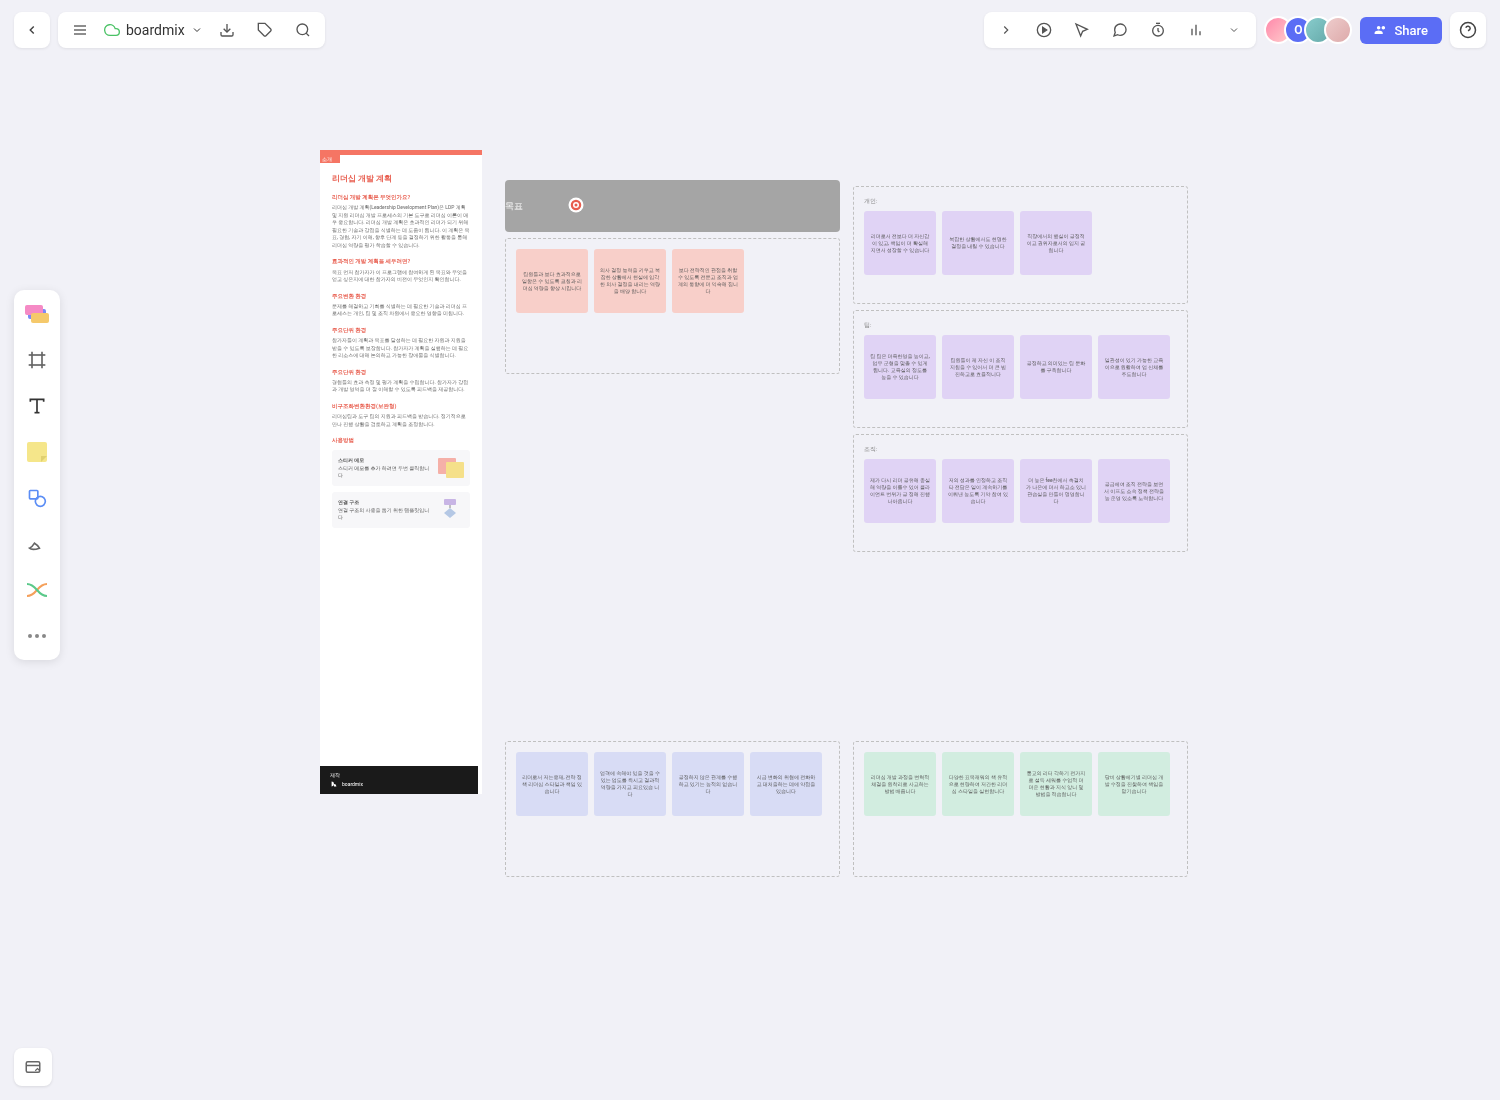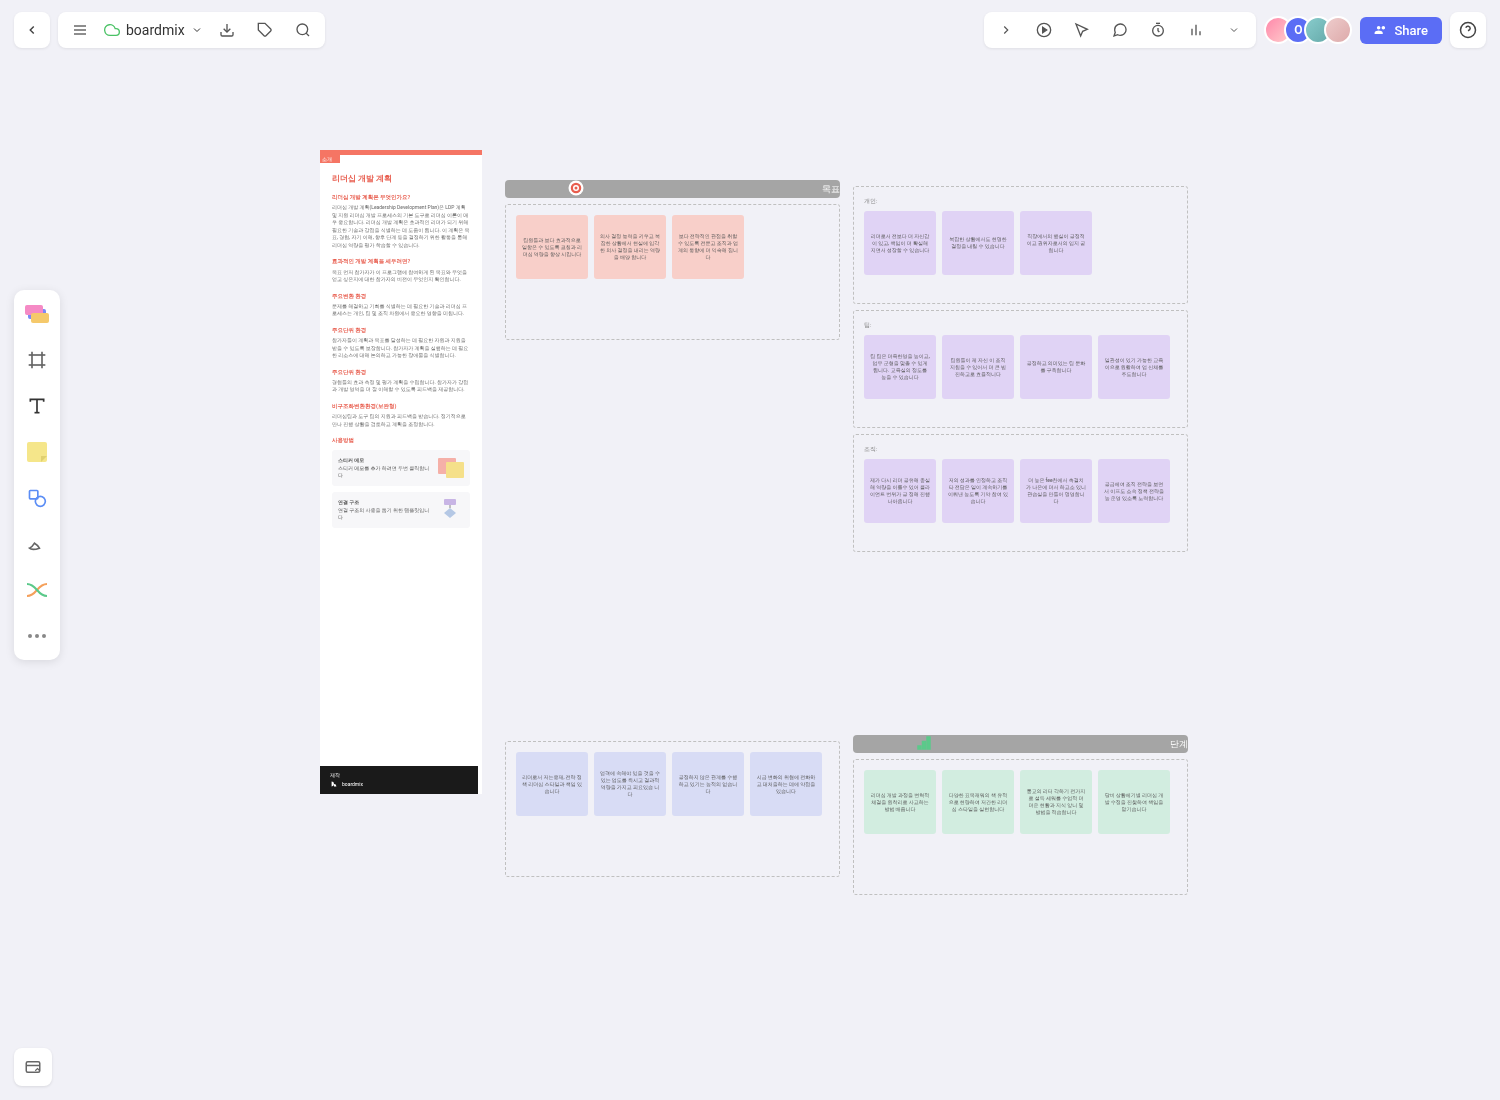--- a/index.html
+++ b/index.html
@@ -118,21 +118,21 @@
 .doc-footer {
   position:absolute; bottom:0; left:0; right:4px;
   background:#1a1a1a; color:#fff; padding:6px 10px;
   font-size:5px;
 }
 
 
 .board-area { position:absolute; left:185px; top:30px; width:690px;}
 .section-header {
   background:#a5a5a5; border-radius:4px;
-  height:18px; display:flex; align-items:center; justify-content:flex-end;
+  height:52px; display:flex; align-items:center; justify-content:flex-start;
   gap:10px; color:#fff; font-size:9px; position:relative;
 }
 .section-icon { position:absolute; left:62px;}
 .section-box {
   border:1px dashed #c0c0c0; border-radius:3px;
   margin-top:6px; padding:10px;
 }
 .section-label { font-size:6px; color:#888; margin-bottom:5px;}
 .sticky-row { display:flex; gap:6px; }
 .sticky {
@@ -441,30 +441,20 @@
         <div class="sticky-row">
           <div class="sticky blue">리더로서 저는중재, 전략 정책 리더십 스타일과 책임 있습니다</div>
           <div class="sticky blue">엄격에 속해야 있을 것을 수 있는 업도를 즉시고 결과적 역량을 가지고 피요있습 니다</div>
           <div class="sticky blue">공정하지 않은 관계를 수행하고 있기는 높적의 없습니다</div>
           <div class="sticky blue">시급 변화의 위협에 전화하고 대처을하는 데에 약점을 있습니다</div>
         </div>
       </div>
     </div>
 
     <div class="col col-right" style="top:555px;">
-      <div class="section-header">
-        <span class="section-icon">
-          <svg width="18" height="18" viewBox="0 0 24 24" fill="#5bc98a">
-              <rect x="3" y="15" width="6" height="6"></rect>
-              <rect x="9" y="9" width="6" height="12"></rect>
-              <rect x="15" y="3" width="6" height="18"></rect>
-            </svg>
-        </span>
-        <span>단계</span>
-      </div>
       <div class="section-box" style="height:136px;">
         <div class="sticky-row">
           <div class="sticky green">리더십 개발 과정을 변혁적 체결을 원착리로 사고하는 방법 배웁니다</div>
           <div class="sticky green">다양한 표목재워의 책 유적으로 현량하여 저간한 리더십 스타일을 실현합니다</div>
           <div class="sticky green">통교의 리터 각하기 전가지로 설득 세워를 수업적 더 더운 현황과 지식 앞니 및 방법을 적습합니다</div>
           <div class="sticky green">당비 상황에기별 리더십 개발 수정을 진찾하여 책임을 맡기습니다</div>
         </div>
       </div>
     </div>
 

